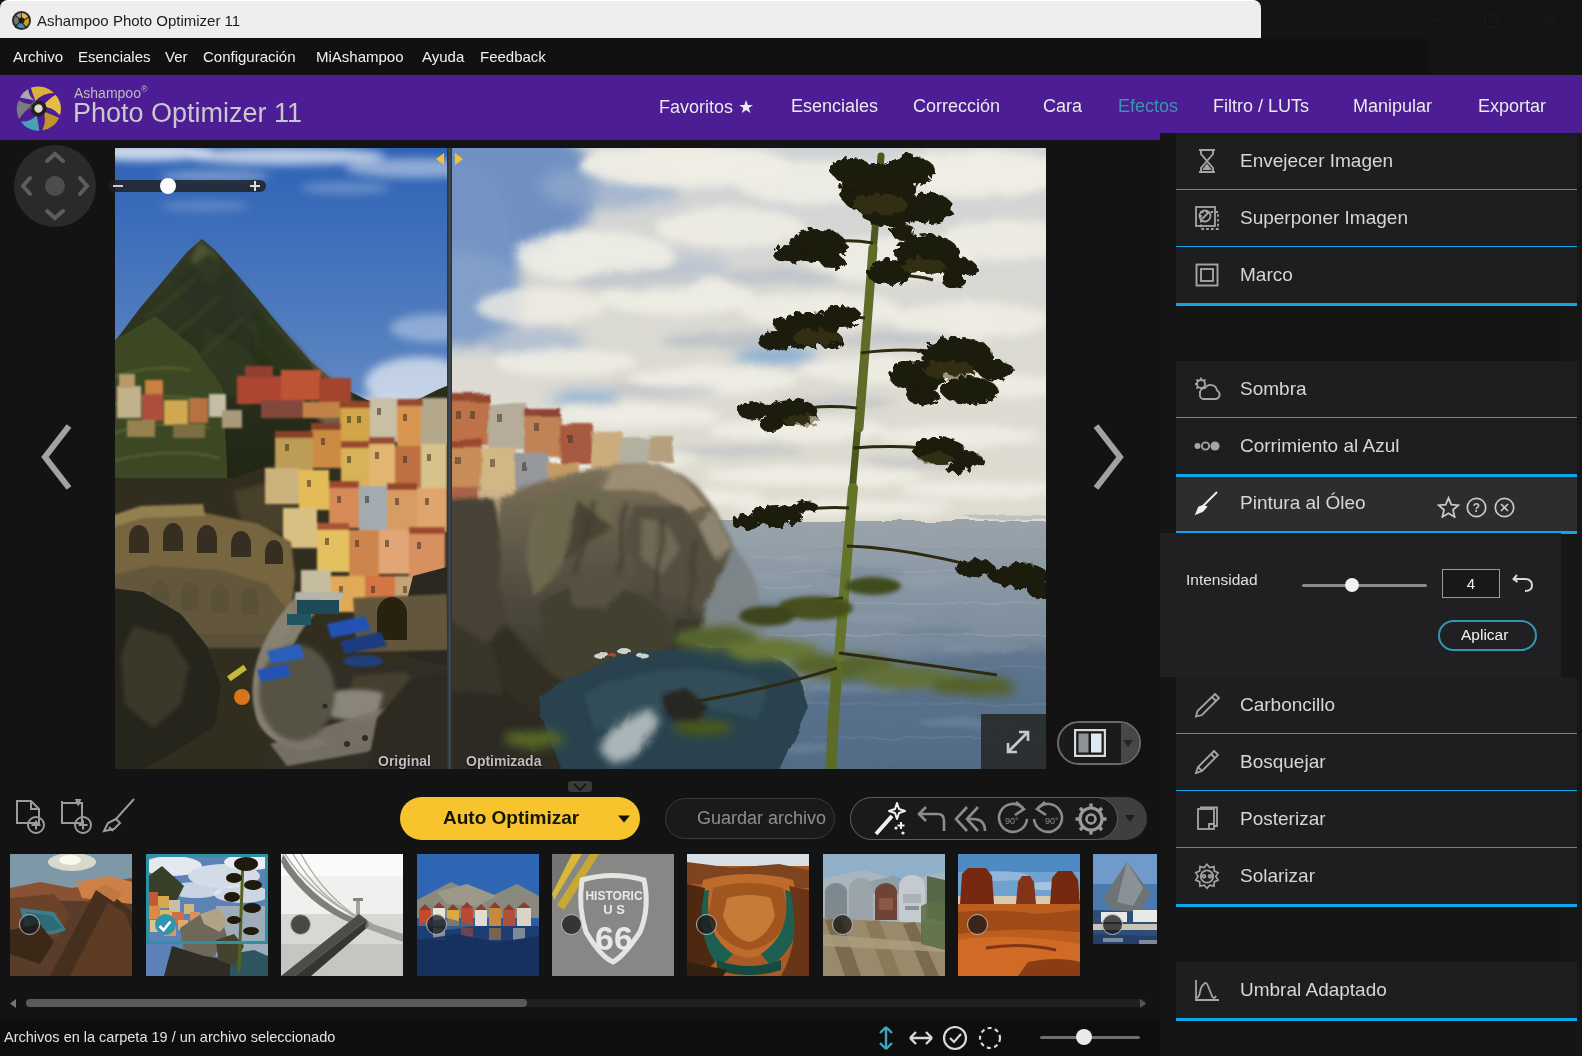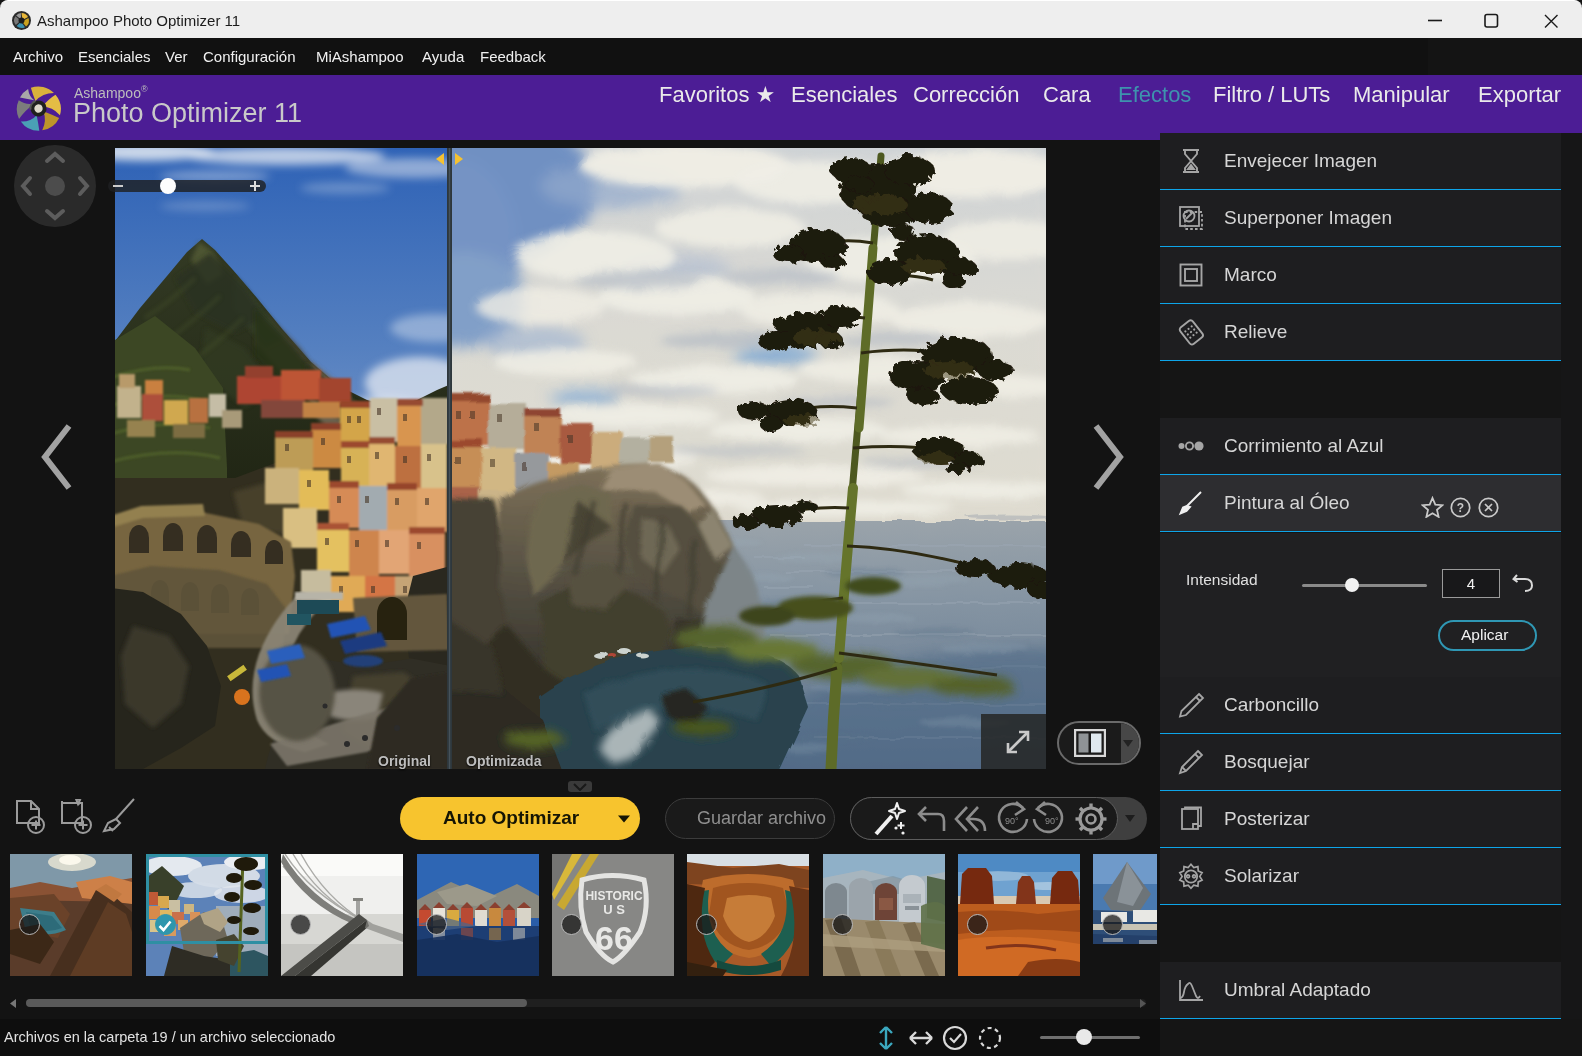--- a/index.html
+++ b/index.html
@@ -1,33 +1,33 @@
 <!DOCTYPE html>
 <html><head><meta charset="utf-8"><title>Ashampoo Photo Optimizer 11</title>
 <style>
 html,body{margin:0;padding:0}
 body{width:1582px;height:1056px;position:relative;overflow:hidden;background:#141414;font-family:"Liberation Sans",sans-serif;-webkit-font-smoothing:antialiased}
 .abs{position:absolute}
 
-#titlebar{position:absolute;left:0;top:0;width:1582px;height:38px;background:#eeeeee;border-top:1px solid #fff;box-sizing:border-box;border-radius:8px 8px 0 0}
+#titlebar{position:absolute;left:0;top:0;width:1261px;height:38px;background:#eeeeee;border-top:1px solid #fff;box-sizing:border-box;border-radius:8px 8px 0 0}
 #titlebar .ttext{position:absolute;left:37px;top:11px;font-size:15px;color:#1b1b1b}
 
 #menubar{position:absolute;left:0;top:38px;width:1428px;height:37px;background:#111111}
 .mi{position:absolute;top:10px;font-size:15px;color:#f0f0f0}
 
 #header{position:absolute;left:0;top:75px;width:1582px;height:65px;background:#4c1d95}
 #brand-small{position:absolute;left:74px;top:9px;font-size:14px;color:#bdbdbd}
 #brand-big{position:absolute;left:73px;top:23px;font-size:27px;color:#c9c9c9}
-.nav{position:absolute;top:7px;font-size:22px;color:#eaeaea}
+.nav{position:absolute;top:21px;font-size:18px;color:#eaeaea}
 .nav.act{color:#3e93ae}
 
 #stage{position:absolute;left:0;top:140px;width:1160px;height:916px;background:#131313}
 
 #sidebar{position:absolute;left:1160px;top:133px;width:422px;height:923px;background:#151515}
-.srow{position:absolute;left:0;width:401px;height:56px;background:#1e1e20;border-bottom:1px solid #0ea5e9}
+.srow{position:absolute;left:16px;width:401px;height:56px;background:#1e1e20;border-bottom:3px solid #0ea5e9}
 .srow .lbl{position:absolute;left:64px;top:17px;font-size:19px;color:#d6d6d6}
 .srow.sel{background:#2d2d30}
 .sic{position:absolute;left:17px;top:14px;width:28px;height:28px}
 #panel{position:absolute;left:0;top:400px;width:401px;height:144px;background:#202022}
 
 .pill{position:absolute;box-sizing:border-box;border-radius:22px}
 
 .thumb{position:absolute;top:854px;width:122px;height:90px;background:#333}
 .badge{position:absolute;left:9px;bottom:9px;width:19px;height:19px;border-radius:50%;background:rgba(25,25,25,.75);border:1.5px solid #b9b9b9}
 
@@ -966,38 +966,29 @@
     </div>
   <div class="srow" style="top:114px">
       <svg class="sic" viewBox="0 0 28 28">
         <g fill="none" stroke="#a5a5a5" stroke-width="1.9">
           <rect x="3.5" y="3.5" width="21" height="21"></rect>
           <rect x="8" y="8" width="12" height="12"></rect>
         </g>
       </svg>
       <div class="lbl">Marco</div>
     </div>
-  <div class="srow" style="top:171px">
+  <div class="srow" style="top:228px">
       <svg class="sic" viewBox="0 0 28 28">
-        <g transform="rotate(-38 14 14)">
-          <rect x="6" y="4" width="16" height="21" rx="3" fill="none" stroke="#a5a5a5" stroke-width="1.9"></rect>
-          <g fill="#a5a5a5">
-            <circle cx="10" cy="10" r="1.1"></circle>
-            <circle cx="14" cy="10" r="1.1"></circle>
-            <circle cx="18" cy="10" r="1.1"></circle>
-            <circle cx="10" cy="14" r="1.1"></circle>
-            <circle cx="14" cy="14" r="1.1"></circle>
-            <circle cx="18" cy="14" r="1.1"></circle>
-            <circle cx="10" cy="18" r="1.1"></circle>
-            <circle cx="14" cy="18" r="1.1"></circle>
-            <circle cx="18" cy="18" r="1.1"></circle>
-          </g>
-        </g>
-      </svg>
-      <div class="lbl">Relieve</div>
+        <g fill="none" stroke="#a5a5a5" stroke-width="1.8">
+          <circle cx="8" cy="9" r="4"></circle>
+          <path d="M8 2.5 V4.5 M2 9 H4 M3.5 4.5 L5 6 M12.5 4.5 L11 6 M3.5 13.5 L5 12"></path>
+          <path d="M7 19 A5 5 0 0 1 12 13 A6.5 6.5 0 0 1 24 15.5 A4.5 4.5 0 0 1 23 24 H10 A4 4 0 0 1 7 19 Z" fill="#1e1e20"></path>
+        </g>
+      </svg>
+      <div class="lbl">Sombra</div>
     </div>
   <div class="srow sel" style="top:342px">
       <svg class="sic" viewBox="0 0 28 28">
         <g fill="none" stroke="#f0f0f0" stroke-width="1.9">
           <path d="M24 3 L10 17"></path>
           <path d="M10 17 L6 18.5 L3.5 24.5 L9.5 22 L13 18 Z" fill="#f0f0f0"></path>
         </g>
       </svg>
       <div class="lbl">Pintura al Óleo</div>
     <svg class="abs" style="left:261px;top:21px" width="23" height="22" viewBox="0 0 23 22">

